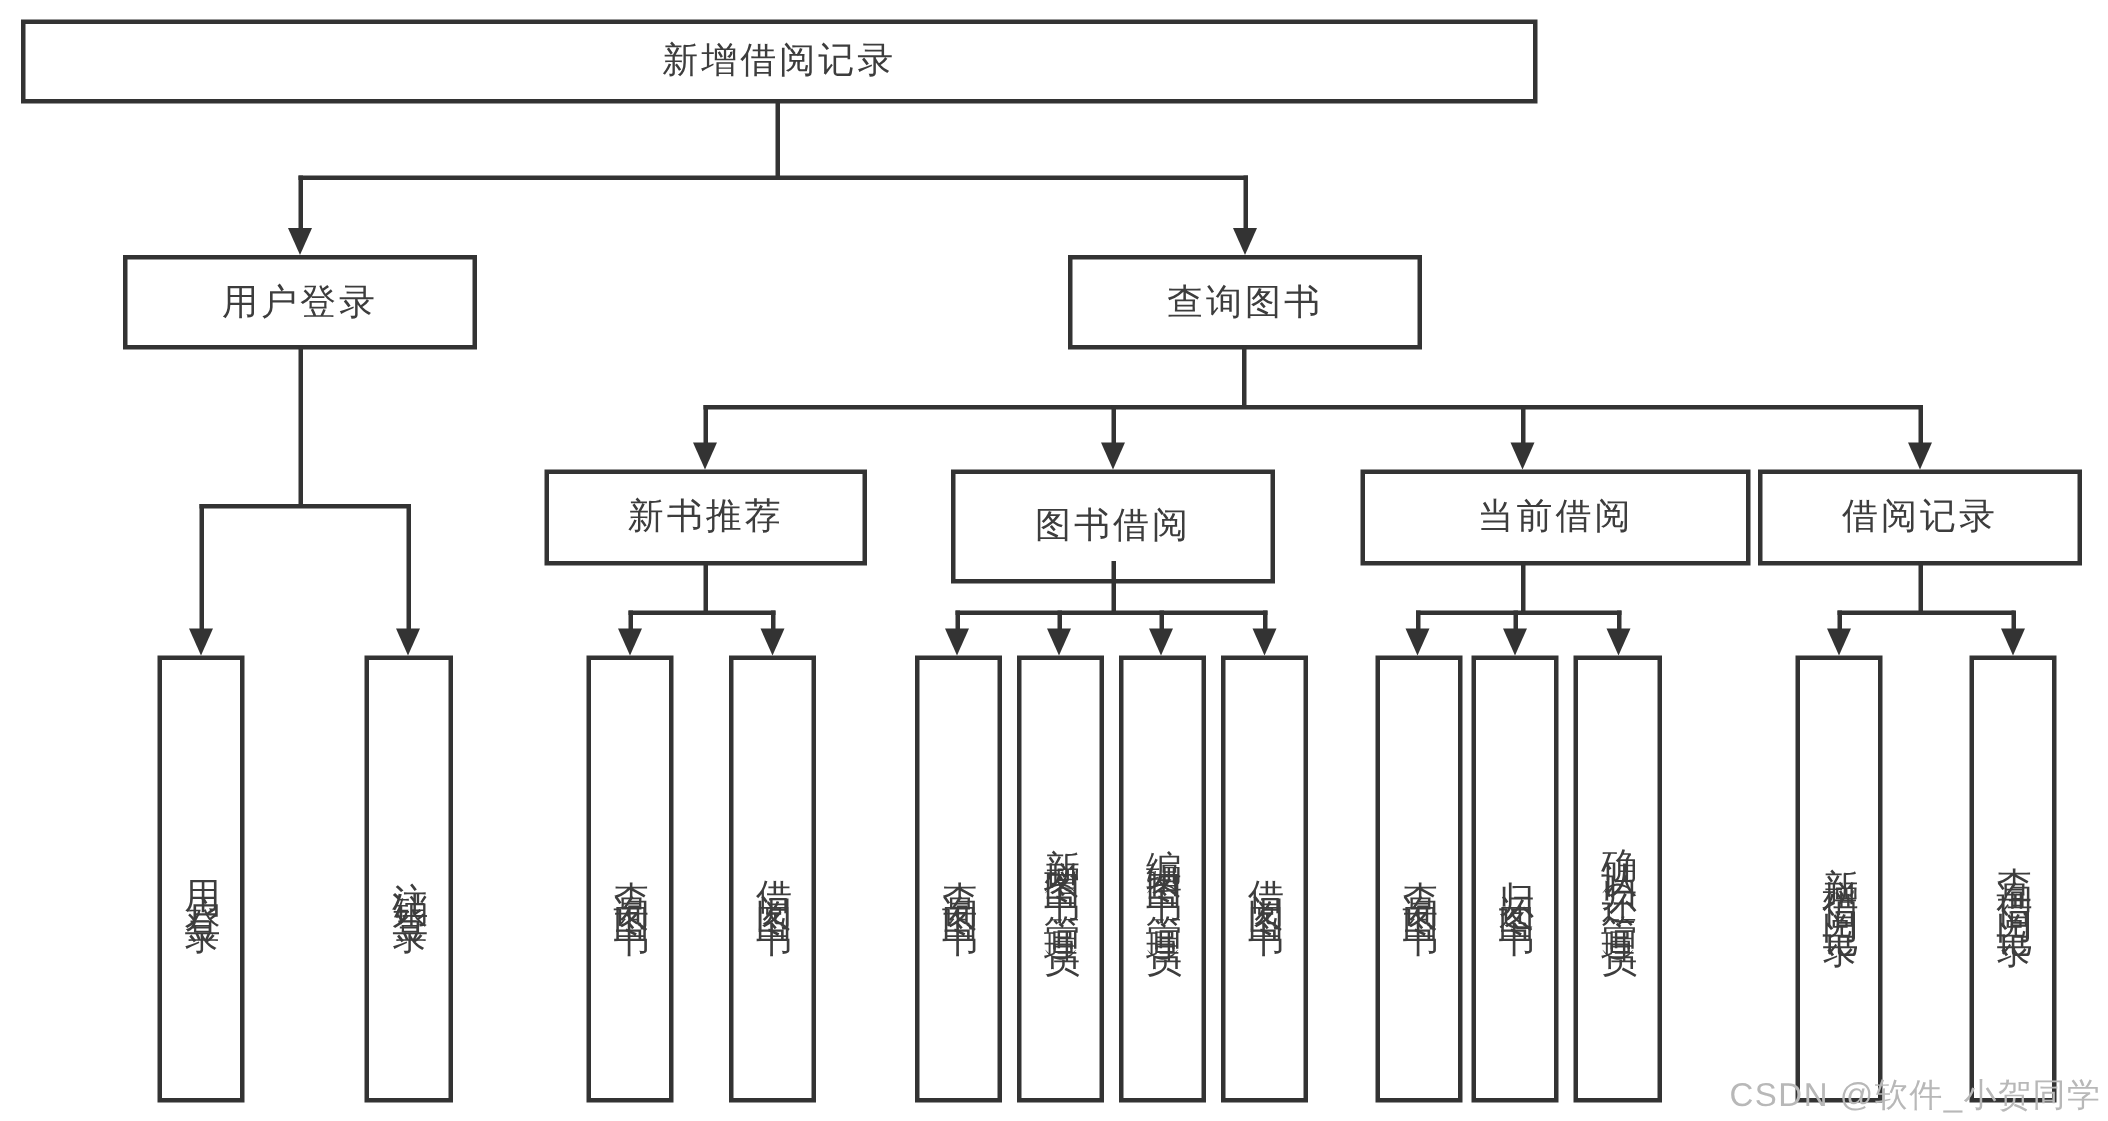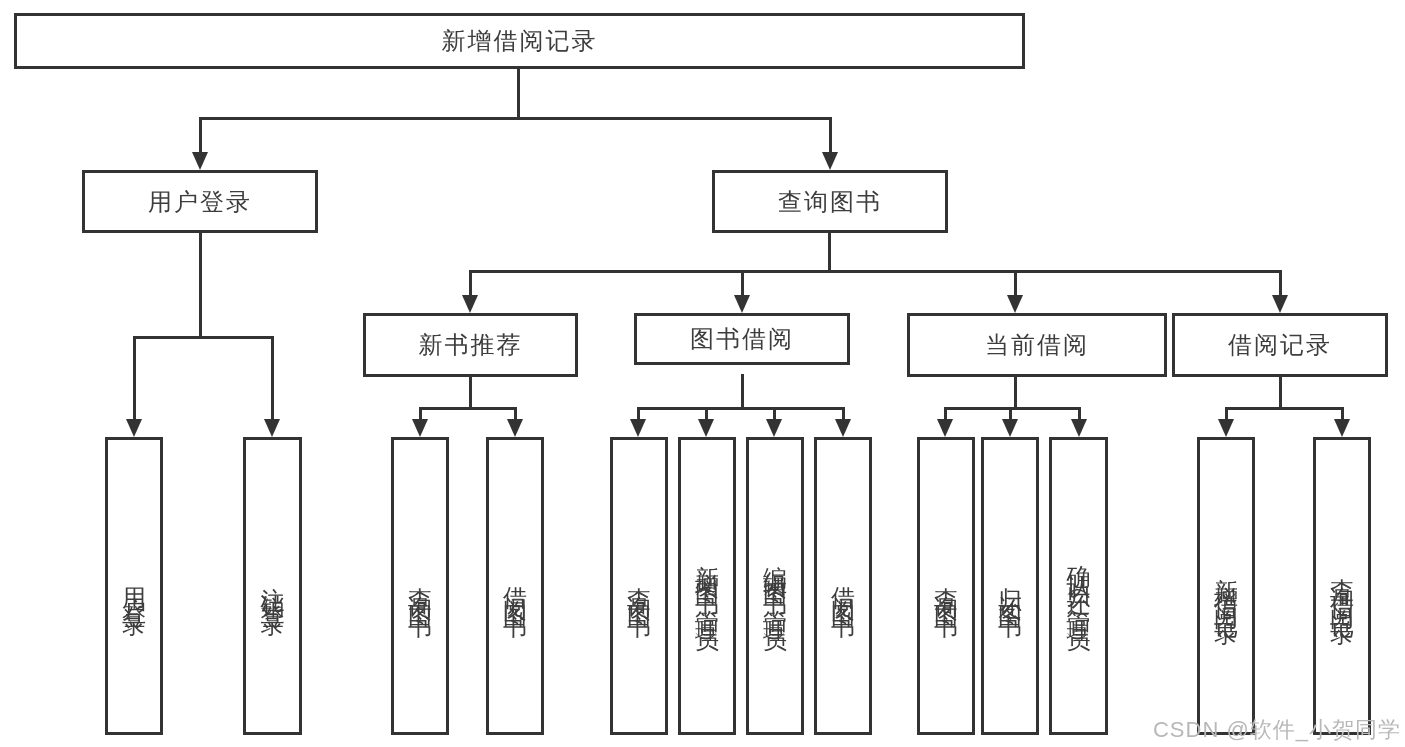--- a/index.html
+++ b/index.html
@@ -42,21 +42,21 @@
 <div class="stage">
 
   <div class="box" style="left:14px;top:13px;width:1011px;height:56px">新增借阅记录</div>
 
   <div class="box" style="left:82px;top:170px;width:236px;height:63px">用户登录</div>
 
   <div class="box" style="left:712px;top:170px;width:236px;height:63px">查询图书</div>
 
   <div class="box" style="left:363px;top:313px;width:215px;height:64px">新书推荐</div>
 
-  <div class="box" style="left:634px;top:313px;width:216px;height:52px">图书借阅</div>
+  <div class="box" style="left:634px;top:313px;width:216px;height:76px">图书借阅</div>
 
   <div class="box" style="left:907px;top:313px;width:260px;height:64px">当前借阅</div>
 
   <div class="box" style="left:1172px;top:313px;width:216px;height:64px">借阅记录</div>
 
   <div class="box vbox" style="left:105px;top:437px;width:58px;height:298px">用户登录</div>
   <div class="box vbox" style="left:243px;top:437px;width:59px;height:298px">注销登录</div>
 
   <div class="box vbox" style="left:391px;top:437px;width:58px;height:298px">查询图书</div>
   <div class="box vbox" style="left:486px;top:437px;width:58px;height:298px">借阅图书</div>

